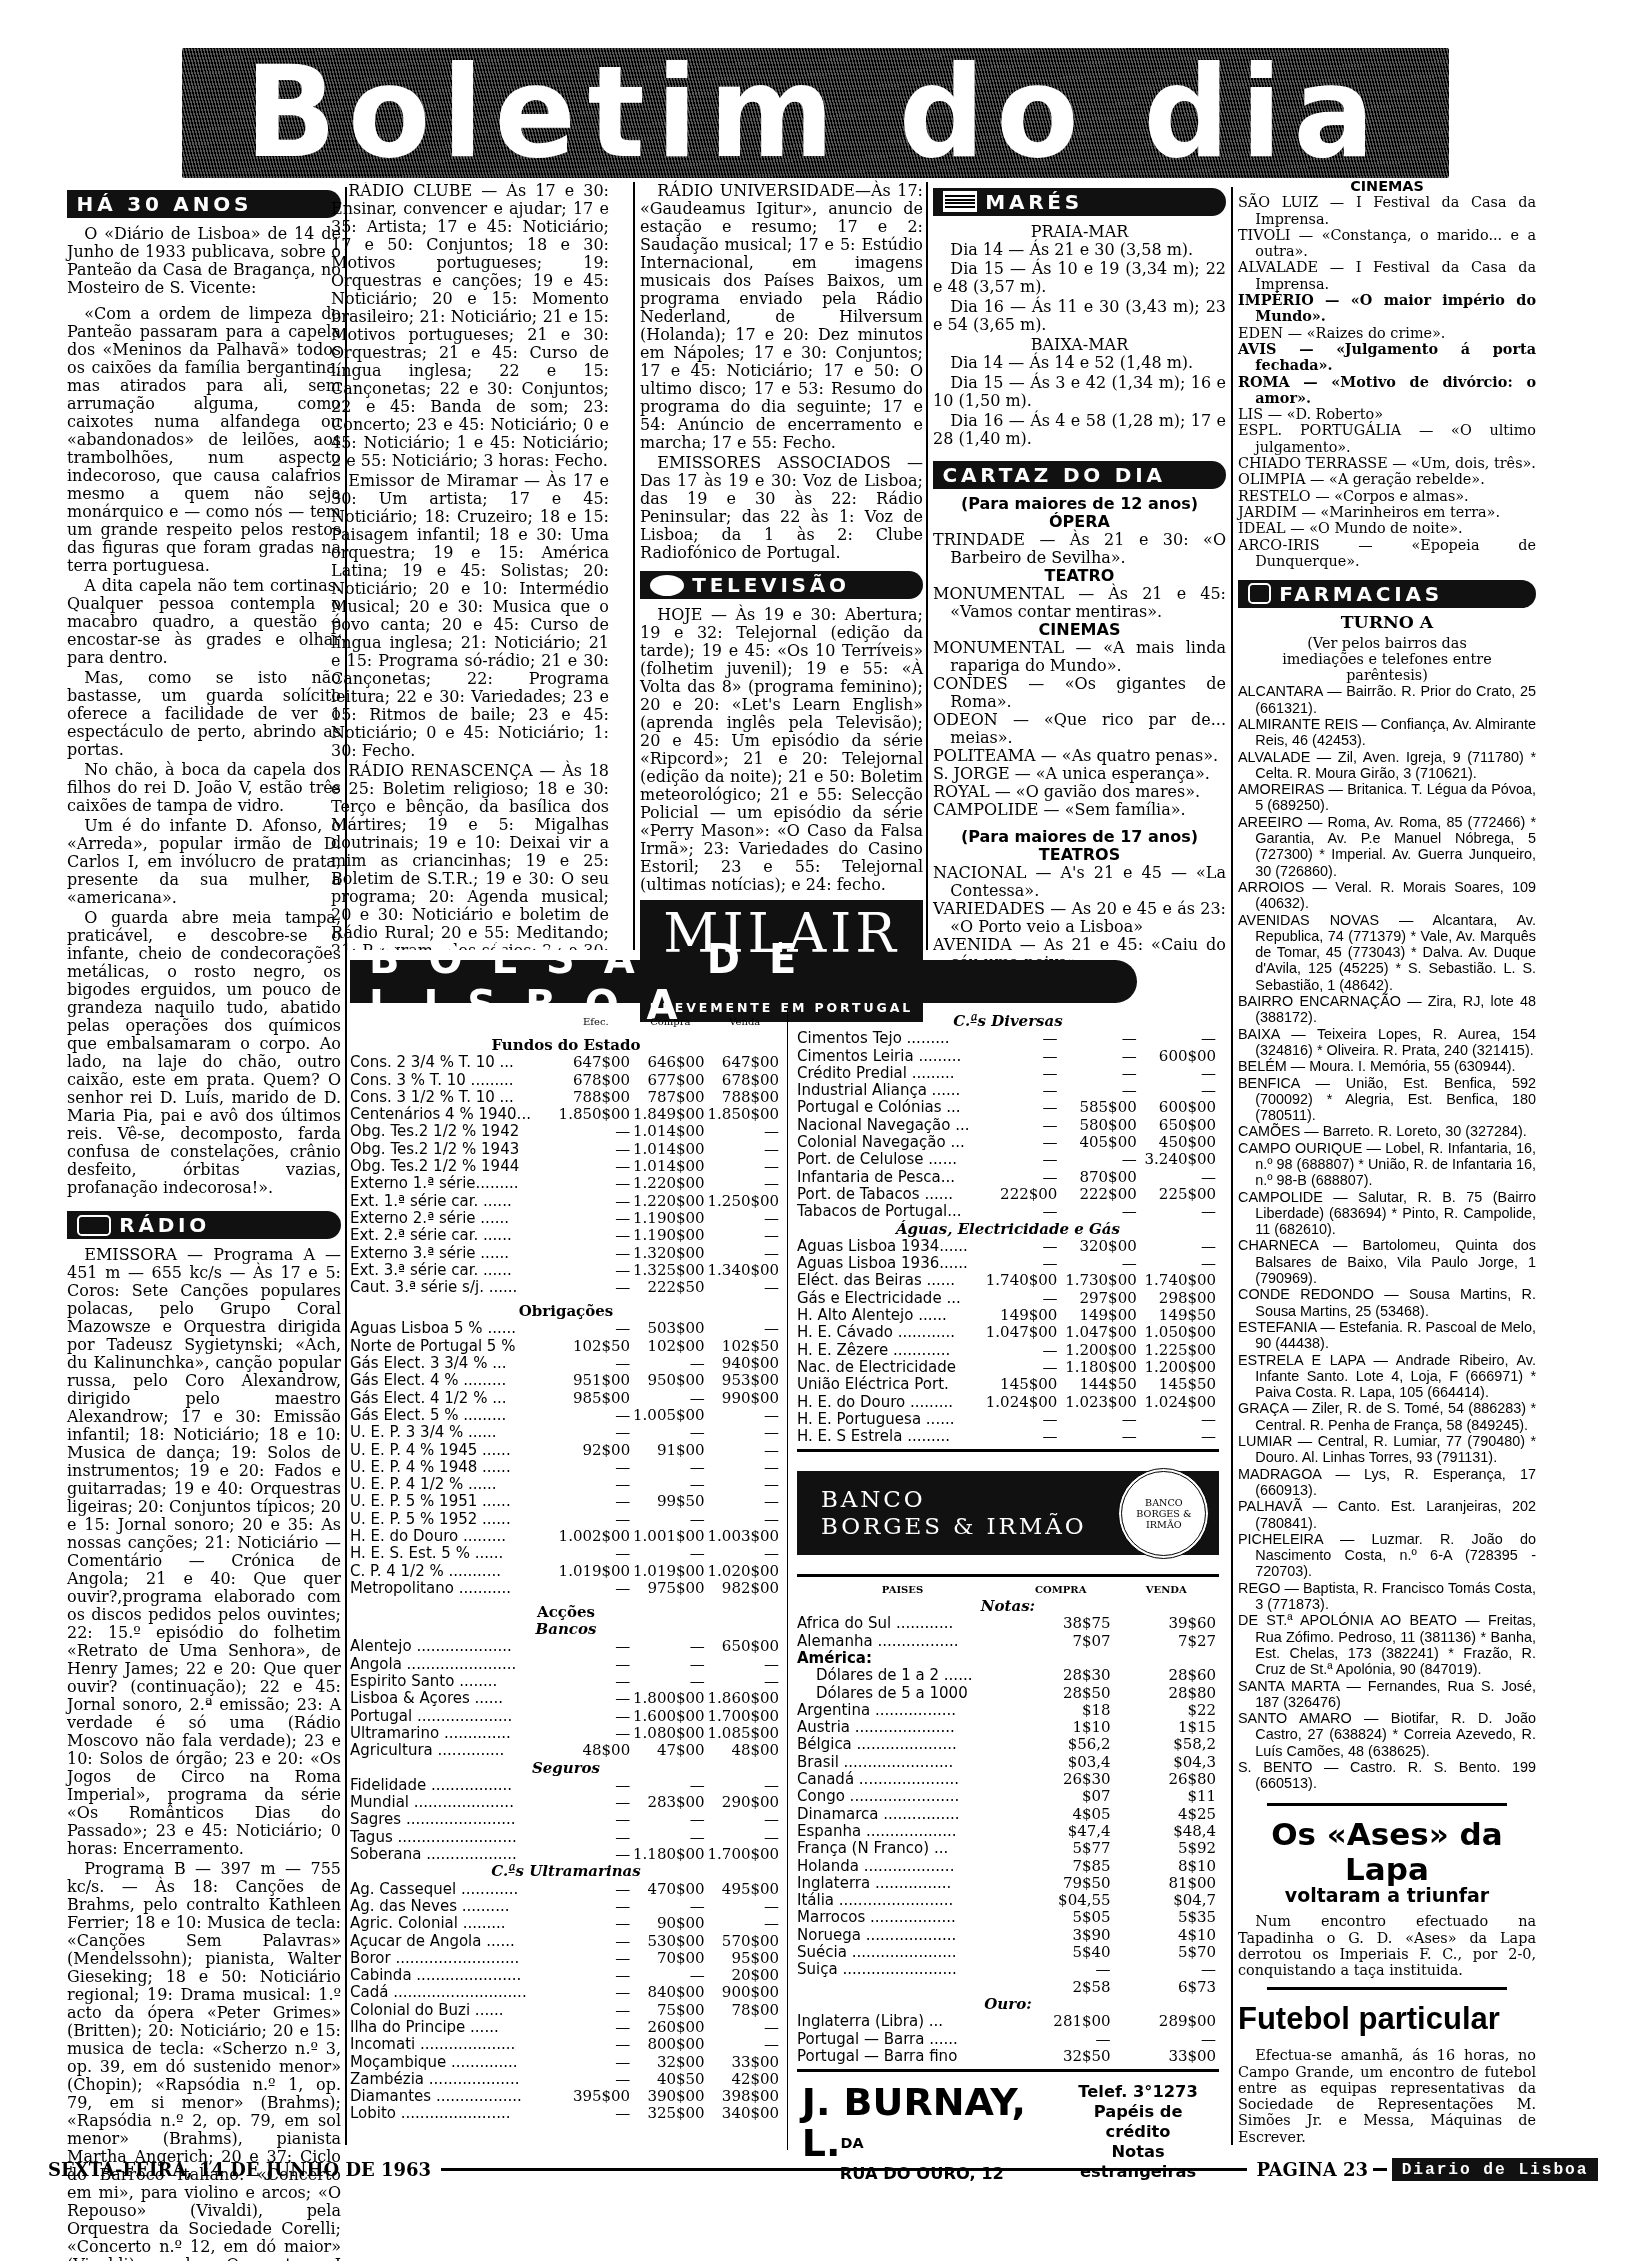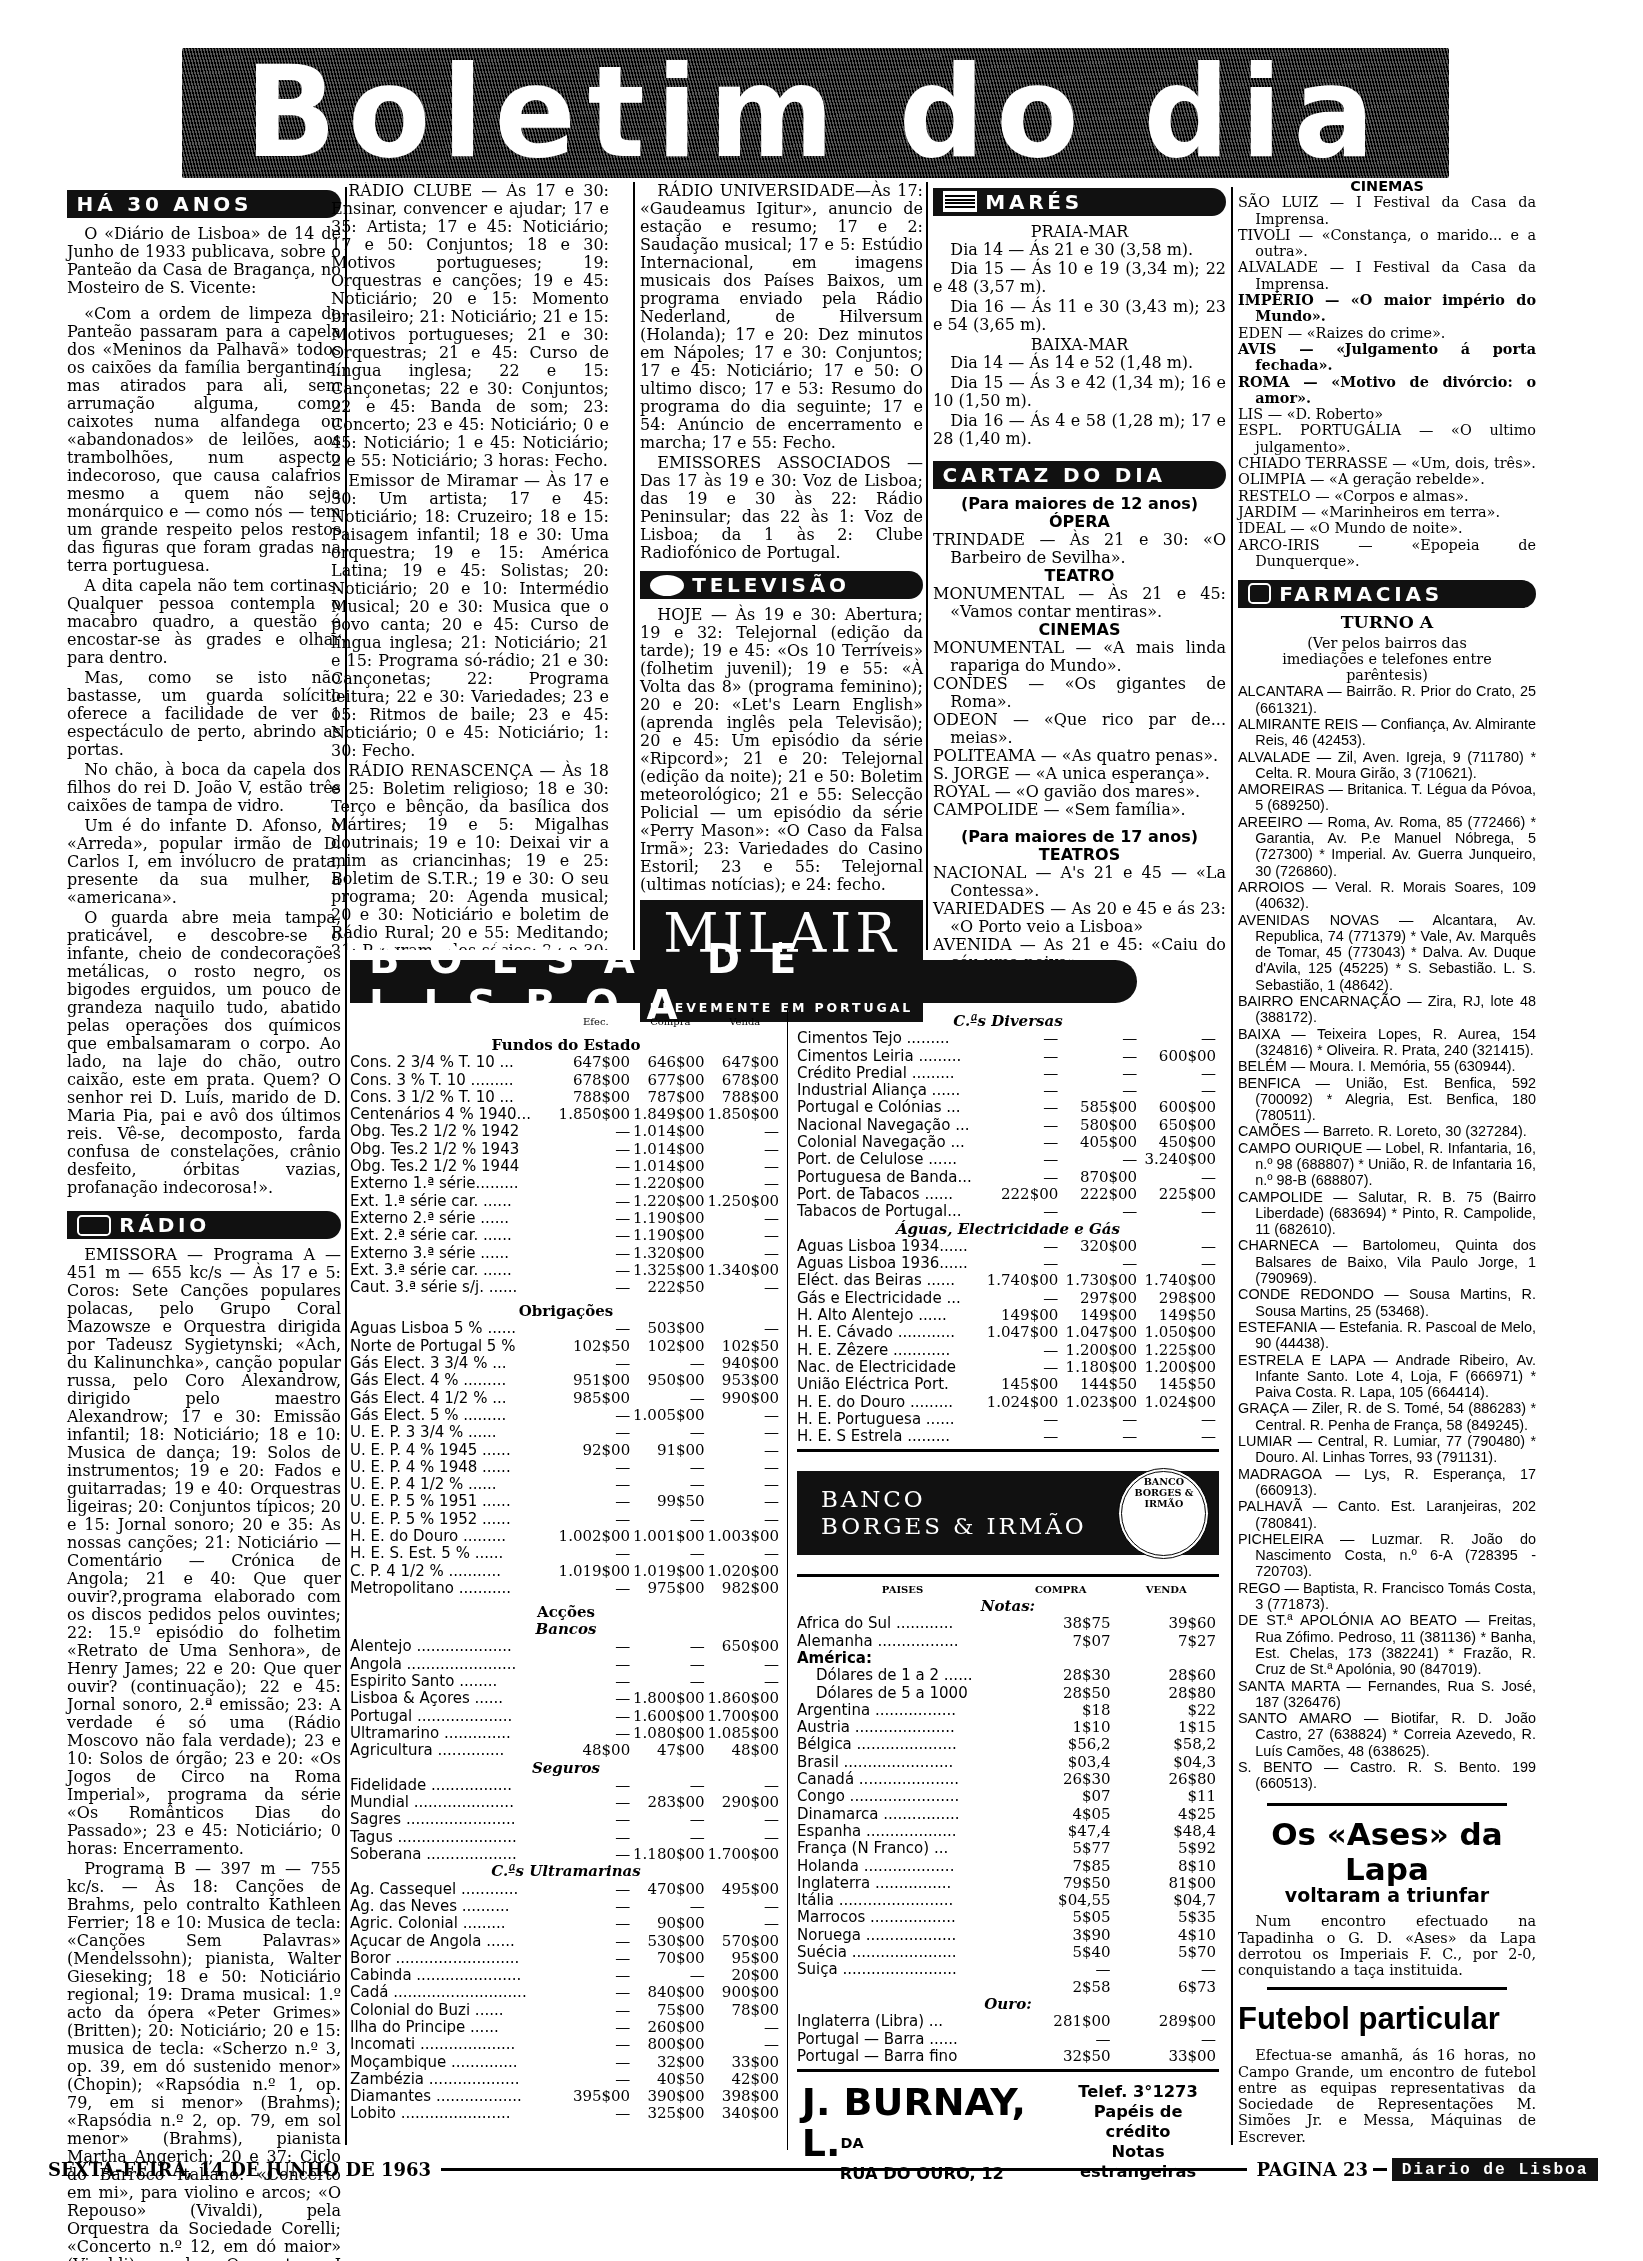--- a/index.html
+++ b/index.html
@@ -21,21 +21,21 @@
 .bolsa-banner{left:350px;top:960px;width:787px;height:43px;background:#111;border-radius:0 22px 22px 0;display:flex;align-items:center;justify-content:space-around;color:#fff;font-family:"DejaVu Sans","Liberation Sans",sans-serif;font-weight:900;font-size:40px;padding:0 19px}
 table{border-collapse:collapse;width:100%}
 td,th{font-size:15px;line-height:17.3px;padding:0;white-space:nowrap}
 td.n{text-align:right;font-family:"DejaVu Serif","Liberation Serif",serif;padding-right:2.9px}
 th{font-weight:normal;font-size:10px;text-align:center}
 .sec td{text-align:center;font-weight:bold;padding-top:6.7px}
 .subsec td{text-align:center;font-style:italic;font-weight:bold}
 .tname{font-family:"DejaVu Sans","Liberation Sans",sans-serif}
 .banco{background:#111;color:#fff;height:84px;margin:19px 0;display:flex;align-items:center;justify-content:space-between;padding:0 9.6px 0 24px}
 .banco .txt{font-size:23px;letter-spacing:2.9px;line-height:27px;text-align:left}
-.seal{width:91px;height:91px;border-radius:50%;background:#fff;border:4.8px double #000;display:flex;justify-content:center;font-size:9.6px;color:#000;font-weight:bold}
+.seal{width:91px;height:91px;border-radius:50%;background:#fff;border:4.8px double #000;display:flex;align-items:center;justify-content:center;font-size:9.6px;color:#000;font-weight:normal}
 .milair{background:#111;color:#fff;text-align:center;padding:4.8px 0}
 .milair .big{font-size:54px;letter-spacing:3.8px;line-height:58px}
 .milair .s1{font-family:"DejaVu Sans","Liberation Sans",sans-serif;font-weight:bold;font-size:17.3px;letter-spacing:1.9px}
 .milair .s2{font-family:"DejaVu Sans","Liberation Sans",sans-serif;font-weight:bold;font-size:12.5px;letter-spacing:2.9px}
 .rule{height:2.9px;background:#000;margin:3.8px 0}
 .footer{left:48px;top:2155px;width:1550px;height:29px;display:flex;align-items:center;font-weight:bold;font-size:18px}
 .footer .line{flex:1;height:2.9px;background:#000;margin:0 9.6px}
 .footer .logo{background:#111;color:#fff;padding:1.9px 9.6px;font-size:16.3px;letter-spacing:1.9px;font-family:Liberation Mono, monospace}
 .burnay{display:flex;align-items:flex-start;padding:6.7px 4.8px}
 .burnay .l1{font-family:"DejaVu Sans","Liberation Sans",sans-serif;font-weight:900;font-size:38px;line-height:41px}
@@ -623,21 +623,21 @@
           <td class="n">405$00</td>
           <td class="n">450$00</td>
         </tr>
         <tr>
           <td class="tname" style="">Port. de Celulose ......</td>
           <td class="n">—</td>
           <td class="n">—</td>
           <td class="n">3.240$00</td>
         </tr>
         <tr>
-          <td class="tname" style="">Portuguesa de Banda...</td>
+          <td class="tname" style="">Infantaria de Pesca...</td>
           <td class="n">—</td>
           <td class="n">870$00</td>
           <td class="n">—</td>
         </tr>
         <tr>
           <td class="tname" style="">Port. de Tabacos ......</td>
           <td class="n">222$00</td>
           <td class="n">222$00</td>
           <td class="n">225$00</td>
         </tr>

